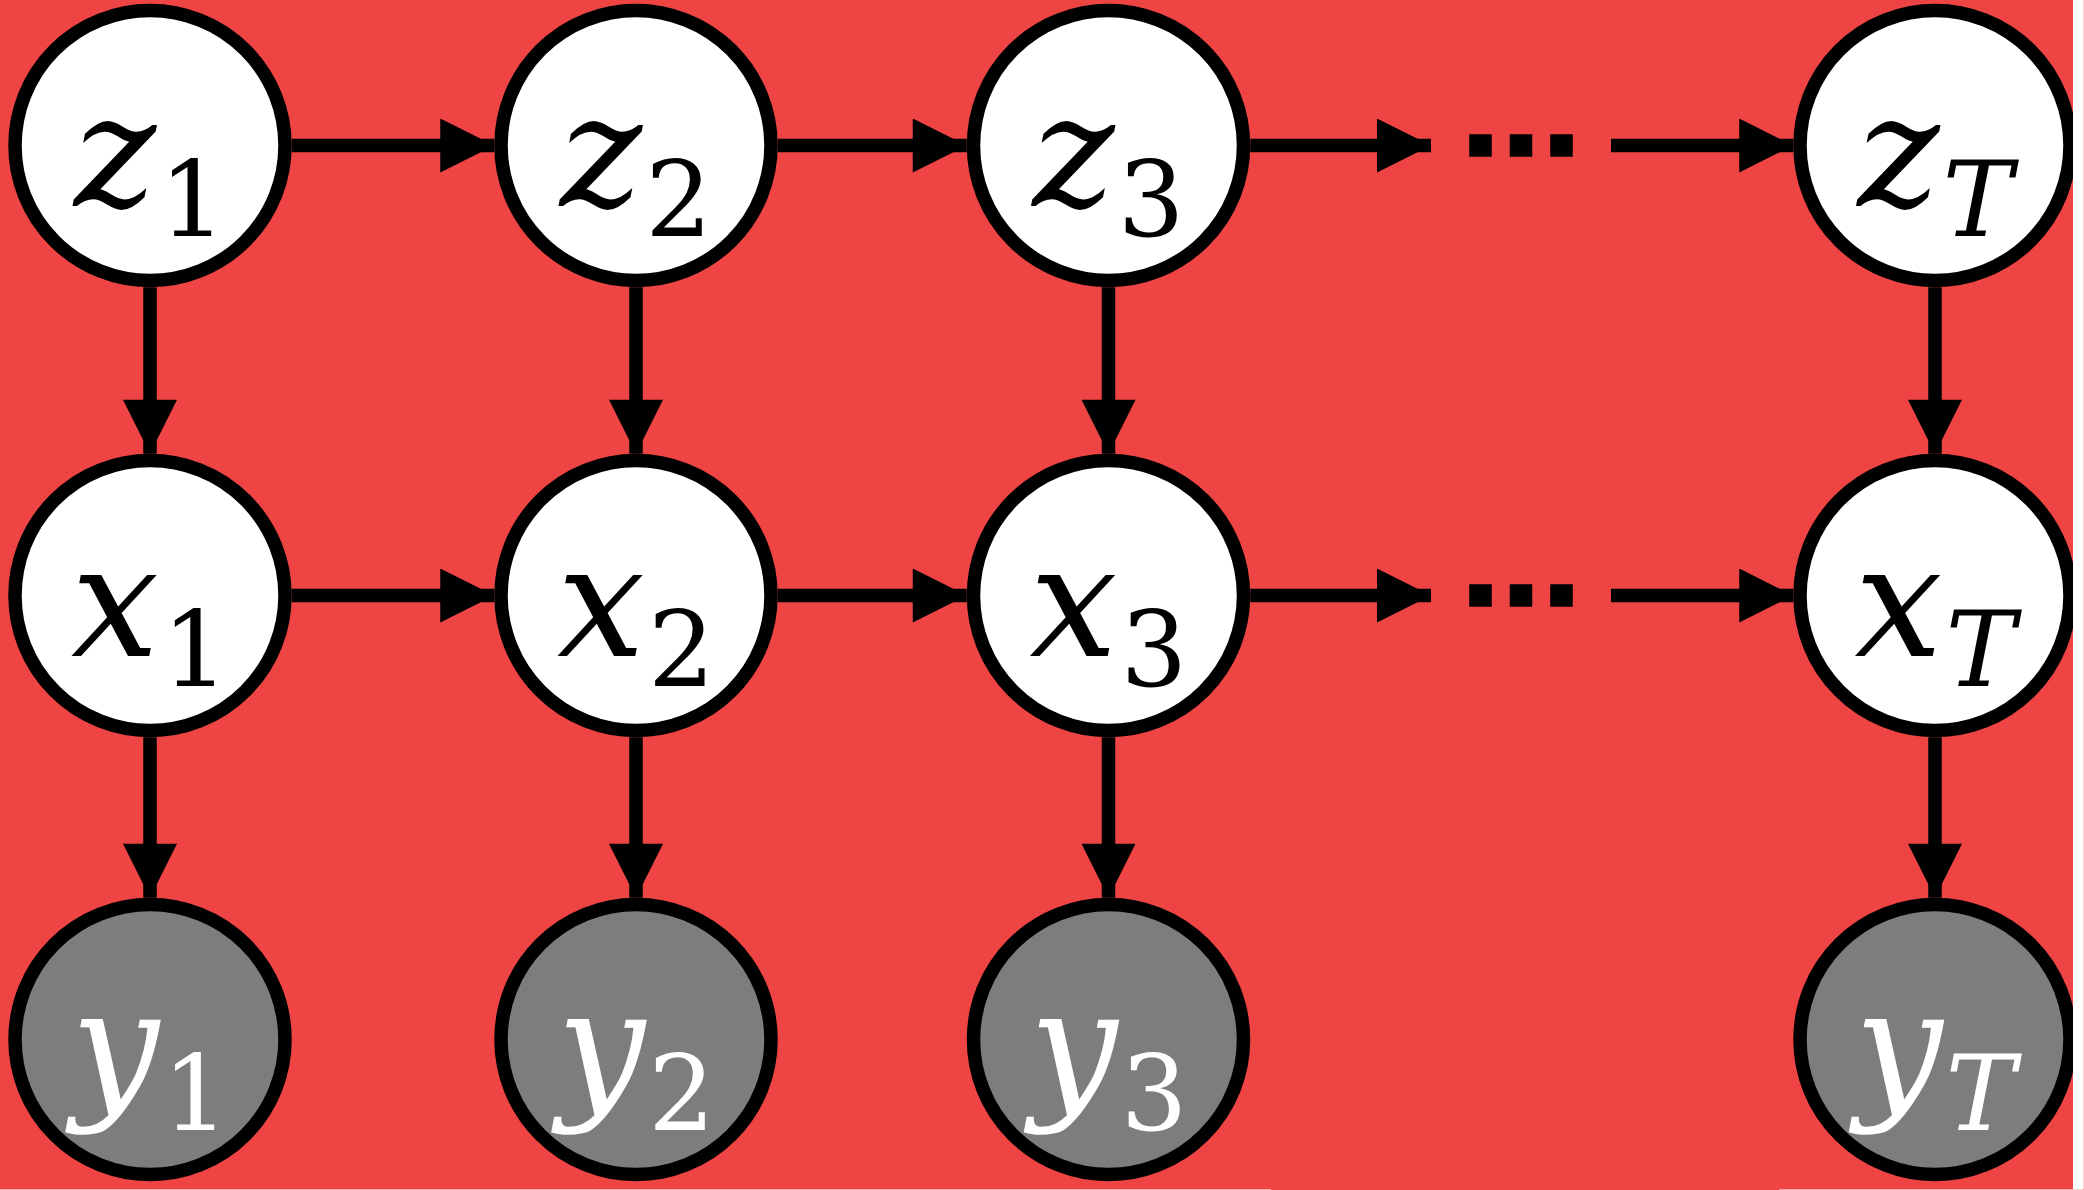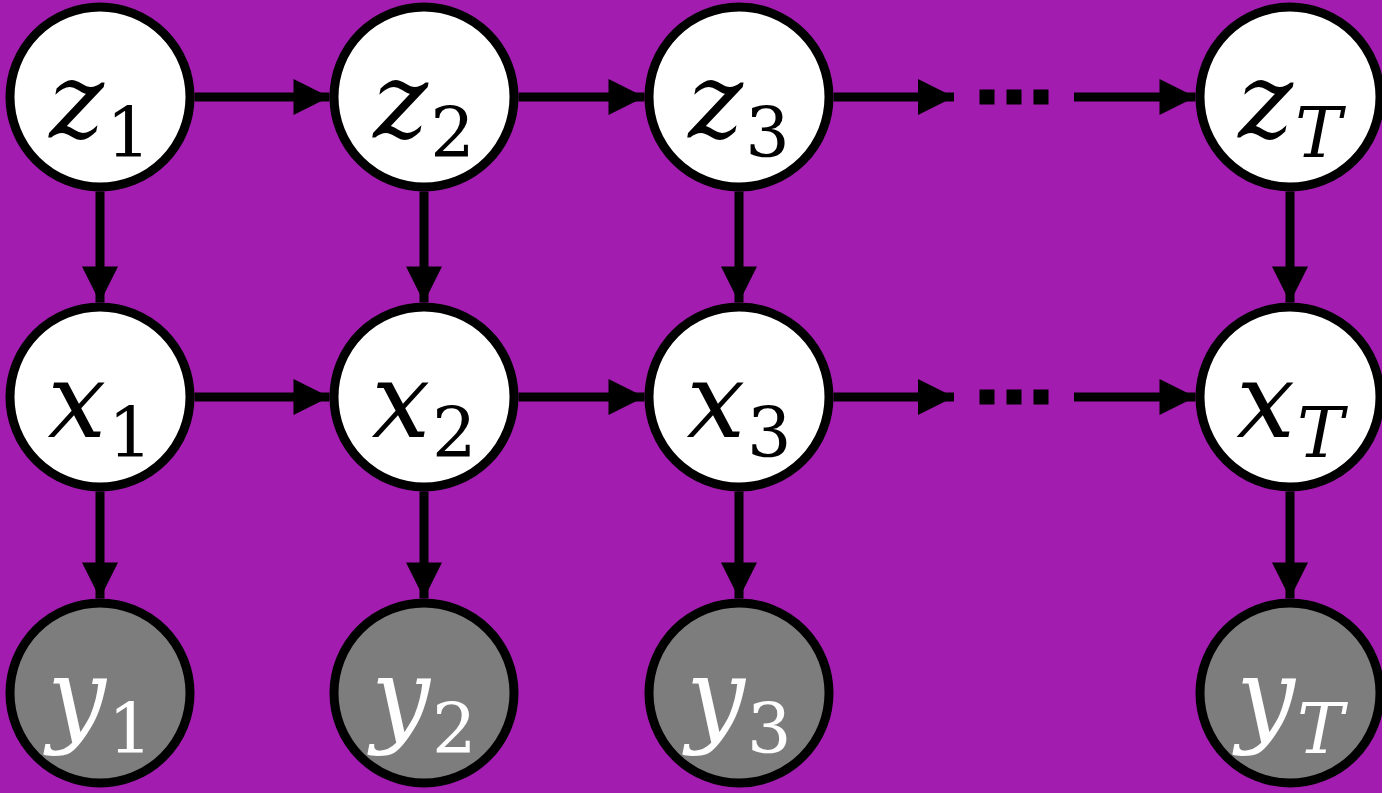--- a/index.html
+++ b/index.html
@@ -4,21 +4,21 @@
 <style>
   html, body {
     margin: 0;
     padding: 0;
     background: #ffffff;
   }
   #figure-wrap {
     position: relative;
     width: 1382px;
     height: 793px;
-    background: #a21caf;
+    background: #ef4444;
     overflow: hidden;
     font-family: "DejaVu Serif", "Liberation Serif", serif;
   }
   svg text {
     user-select: none;
   }
   .node-label-main {
     font-style: italic;
   }
   .node-sub-upright {

